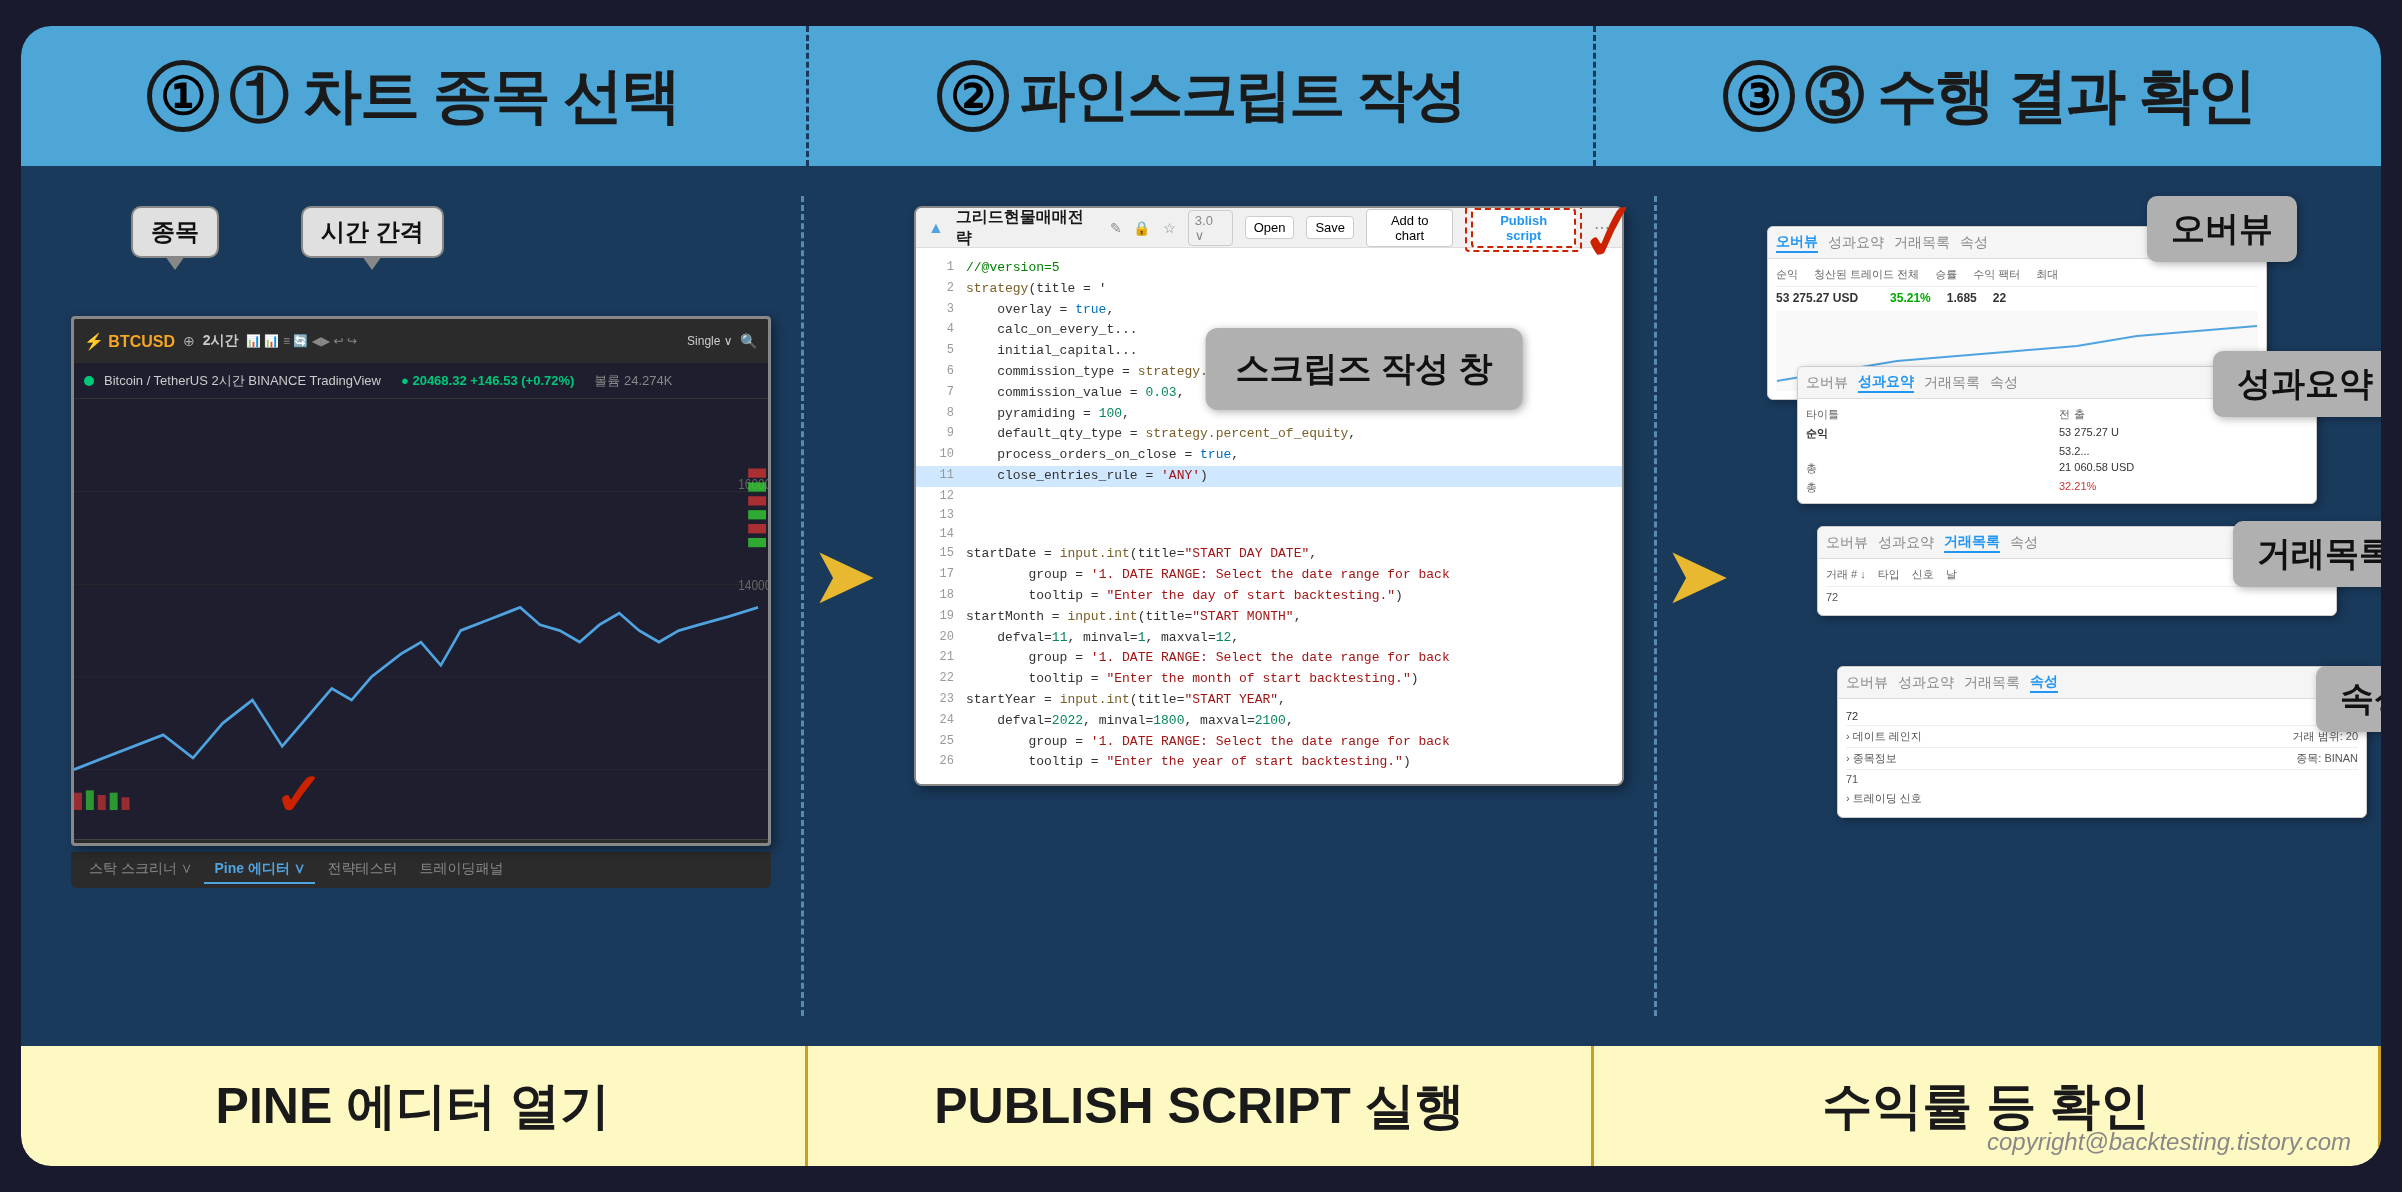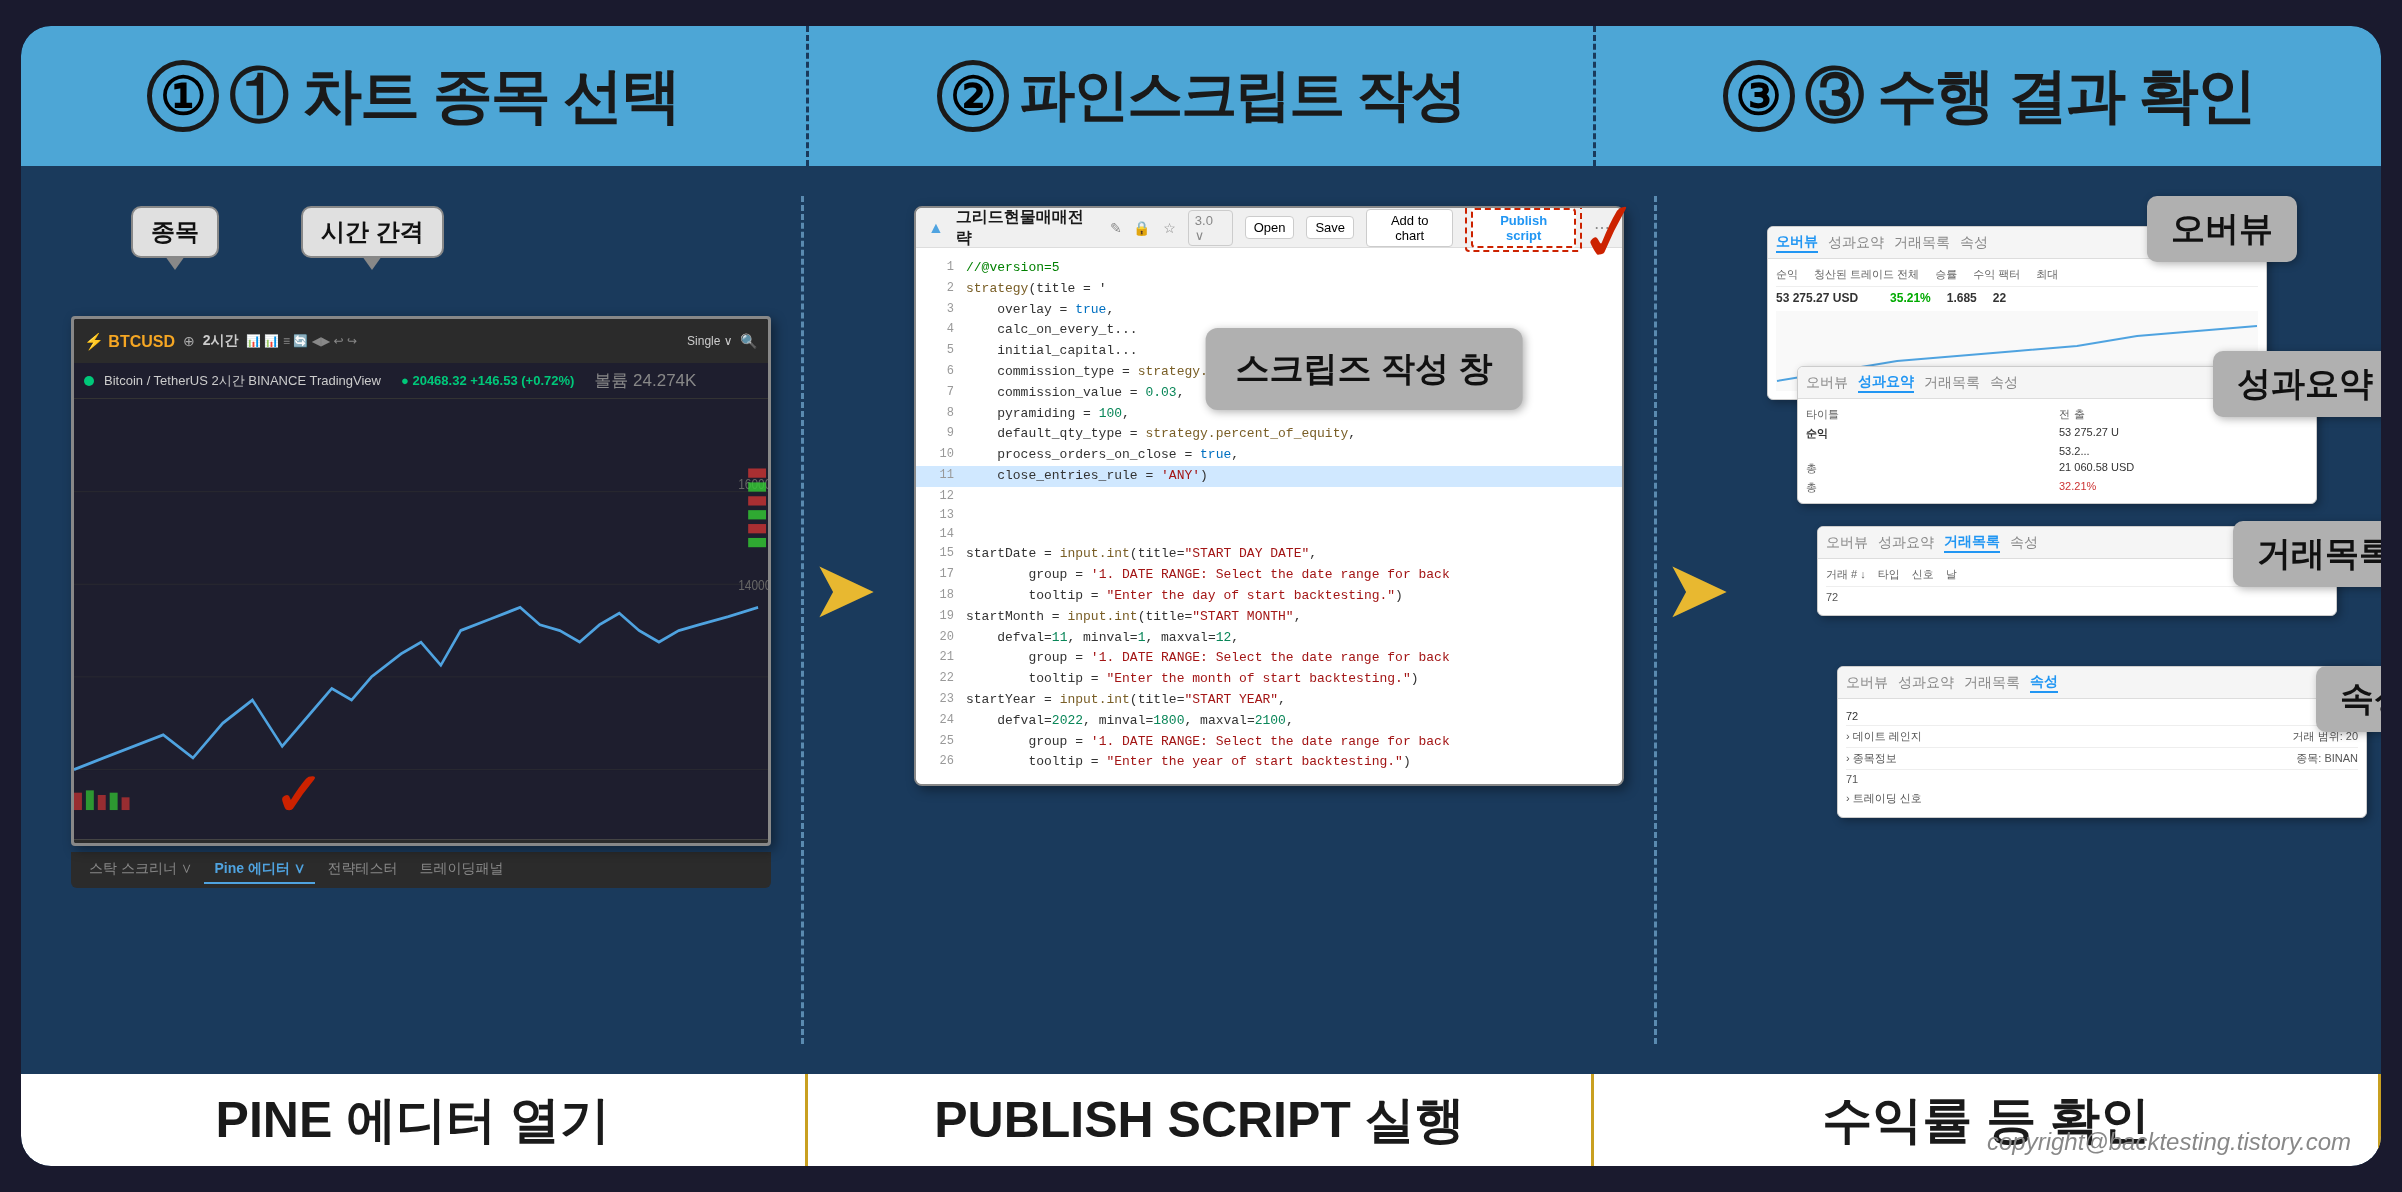--- a/index.html
+++ b/index.html
@@ -73,22 +73,22 @@
       align-items: center;
       gap: 20px;
       border-right: 3px dashed #5a8ab0;
       padding: 0 30px;
       position: relative;
     }
     .content-section:last-child { border-right: none; }
     
     .footer-row {
       display: flex;
-      height: 92px;
-      background: #ffffff;
+      height: 120px;
+      background: #fef9c3;
       border-radius: 0 0 30px 30px;
     }
     .footer-section {
       flex: 1;
       display: flex;
       align-items: center;
       justify-content: center;
       border-right: 3px solid #c9a020;
     }
     .footer-section:last-child { border-right: none; }
@@ -387,21 +387,21 @@
             <span style="color:#888; font-size:12px;">📊 📊 ≡ 🔄 ◀▶ ↩ ↪</span>
             <span style="flex:1;"></span>
             <span style="color:#ccc; font-size:12px;">Single ∨</span>
             <span style="color:#888; font-size:14px;">🔍</span>
           </div>
 
           <div class="chart-info-bar">
             <div class="btc-dot"></div>
             <span style="font-size:13px; color:#ccc;">Bitcoin / TetherUS  2시간  BINANCE  TradingView</span>
             <span style="color:#00c87a; font-size:13px; font-weight:700; margin-left:10px;">● 20468.32 +146.53 (+0.72%)</span>
-            <span style="color:#888; font-size:17px; margin-left:10px;">볼륨 24.274K</span>
+            <span style="color:#888; font-size:13px; margin-left:10px;">볼륨 24.274K</span>
           </div>
 
           <div class="chart-body">
             <svg class="chart-svg" viewBox="0 0 700 380" preserveAspectRatio="none">
 
               <line x1="0" y1="80" x2="700" y2="80" stroke="#333" stroke-width="0.5"></line>
               <line x1="0" y1="160" x2="700" y2="160" stroke="#333" stroke-width="0.5"></line>
               <line x1="0" y1="240" x2="700" y2="240" stroke="#333" stroke-width="0.5"></line>
               <line x1="0" y1="320" x2="700" y2="320" stroke="#333" stroke-width="0.5"></line>
               <text x="670" y="78" fill="#666" font-size="12">160000</text>

